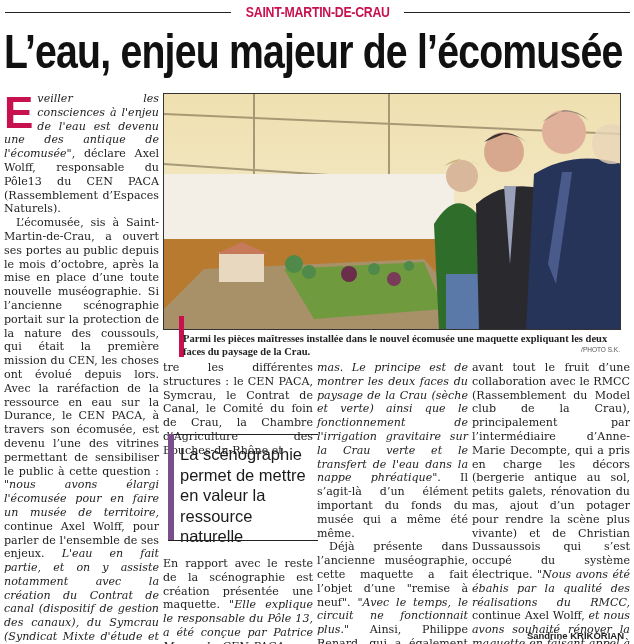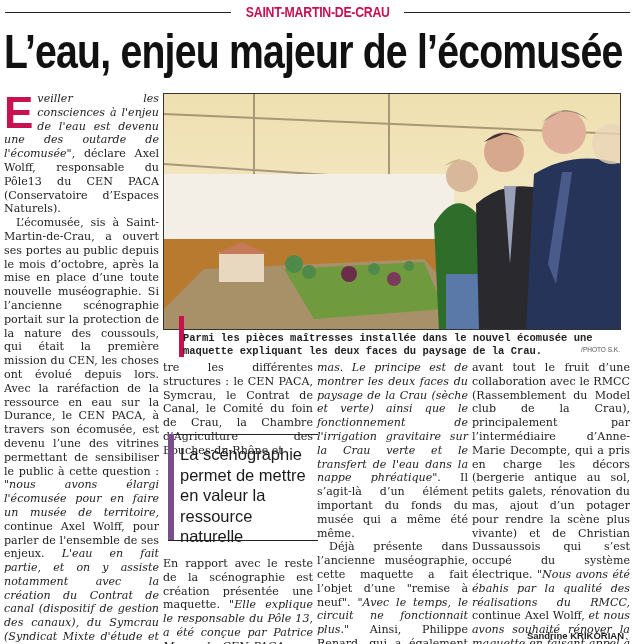--- a/index.html
+++ b/index.html
@@ -14,21 +14,21 @@
 
   .col { position: absolute; font-size: 11.1px; line-height: 13.8px; text-align: justify; color: #222; }
   .col p { text-indent: 0; }
   .col p + p { text-indent: 12px; }
   .col i { font-style: italic; }
 
   .col1 { left: 4px; top: 92px; width: 155px; }
   .dropcap { float: left; font-family: "Liberation Sans", sans-serif; font-weight: bold; font-size: 44px; line-height: 38px; color: #c8114f; margin: 2px 4px 0 0; }
 
   .photo { position: absolute; left: 163px; top: 93px; width: 458px; height: 237px; border: 1px solid #333; overflow: hidden; background: #d8c8a0; }
-  .caption { position: absolute; left: 183px; top: 332px; width: 436px; font-family: Liberation Mono, monospace; font-size: 10.5px; line-height: 13px; color: #222; font-weight: bold; }
+  .caption { position: absolute; left: 183px; top: 332px; width: 436px; font-family: Liberation Serif, serif; font-size: 10.5px; line-height: 13px; color: #222; font-weight: bold; }
   .caption-bar { position: absolute; left: 179px; top: 316px; width: 5px; height: 41px; background: #c8114f; }
   .credit { position: absolute; right: 14px; top: 346px; font-family: "Liberation Sans", sans-serif; font-size: 6.5px; color: #555; }
 
   .col2 { left: 163px; top: 361px; width: 150px; }
   .col3 { left: 317px; top: 361px; width: 151px; }
   .col4 { left: 472px; top: 361px; width: 158px; }
 
   .pull { position: absolute; left: 168px; top: 434px; width: 150px; height: 116px; }
   .pull-top { position: absolute; left: 0; top: 0; width: 150px; height: 1px; background: #222; }
   .pull-bar { position: absolute; left: 0; top: 0; width: 6px; height: 106px; background: #7a4e8a; }
@@ -43,21 +43,21 @@
 
 <div class="kicker-row">
   <div class="kicker-rule"></div>
   <div class="kicker">SAINT-MARTIN-DE-CRAU</div>
   <div class="kicker-rule"></div>
 </div>
 
 <h1 class="headline">L’eau, enjeu majeur de l’écomusée</h1>
 
 <div class="col col1">
-  <p><span class="dropcap">E</span><i>veiller les consciences à l'enjeu de l'eau est devenu une des outarde de l'écomusée"</i><span>, déclare Axel Wolff, responsable du Pôle13 du CEN PACA (Conservatoire d’Espaces Naturels).</span></p>
+  <p><span class="dropcap">E</span><i>veiller les consciences à l'enjeu de l'eau est devenu une des antique de l'écomusée"</i><span>, déclare Axel Wolff, responsable du Pôle13 du CEN PACA (Rassemblement d’Espaces Naturels).</span></p>
   <p><span>L’écomusée, sis à Saint-Martin-de-Crau, a ouvert ses portes au public depuis le mois d’octobre, après la mise en place d’une toute nouvelle muséographie. Si l’ancienne scénographie portait sur la protection de la nature des coussouls, qui était la première mission du CEN, les choses ont évolué depuis lors. Avec la raréfaction de la ressource en eau sur la Durance, le CEN PACA, à travers son écomusée, est devenu l’une des vitrines permettant de sensibiliser le public à cette question : "</span><i>nous avons élargi l'écomusée pour en faire un musée de territoire,</i><span> continue Axel Wolff, pour parler de l'ensemble de ses enjeux. </span><i>L'eau en fait partie, et on y assiste notamment avec la création du Contrat de canal (dispositif de gestion des canaux), du Symcrau (Syndicat Mixte d'étude et de gestion de la nappe phréatique de la Crau) et du Contrat de Nappe qui est en cours d'élaboration. »</i></p>
 
 </div>
 
 <div class="photo">
   <svg width="458" height="237" viewBox="0 0 458 237">
     <defs>
       <linearGradient id="roof" x1="0" y1="0" x2="0" y2="1">
         <stop offset="0" stop-color="#efe0b0"></stop>
           <stop offset="1" stop-color="#f6efd6"></stop>

